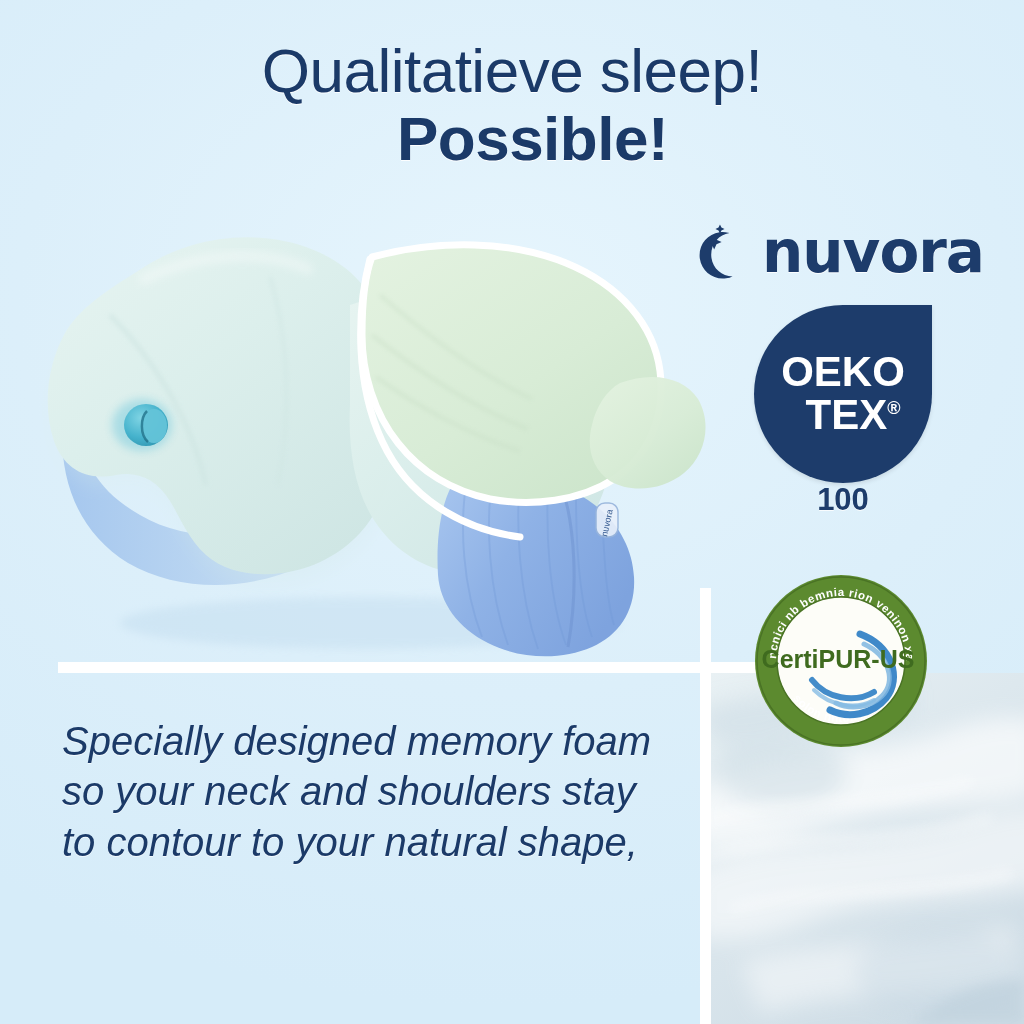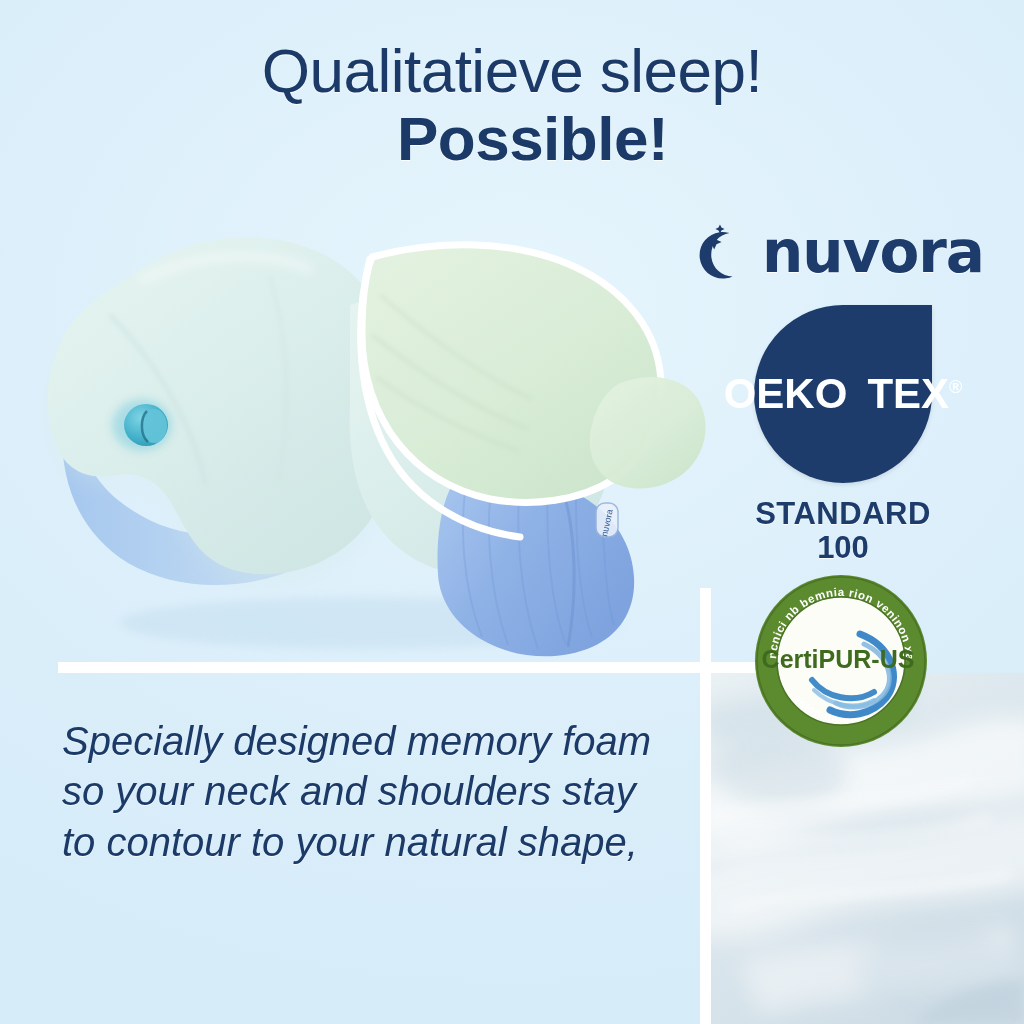--- a/index.html
+++ b/index.html
@@ -41,21 +41,21 @@
     font-family:"DejaVu Sans", sans-serif;line-height:1;
     text-shadow:0 1px 0 rgba(255,255,255,.85);
   }
 
   
   .oeko{position:absolute;left:748px;top:305px;width:190px;height:265px;text-align:center;}
   .oeko .drop{
     position:relative;width:178px;height:178px;margin:0 auto;
     background:#1d3c6b;
     border-radius:50% 0 50% 50%;
-    display:flex;align-items:center;justify-content:center;
+    display:flex;flex-direction:column;align-items:center;justify-content:center;
     box-shadow:0 2px 4px rgba(0,0,0,.10);
   }
   .oeko .drop .o1{color:#fff;font-size:42px;font-weight:700;line-height:1.0;letter-spacing:0px;font-family:"Liberation Sans",sans-serif;}
   .oeko .drop .o2{color:#fff;font-size:42px;font-weight:700;line-height:1.05;letter-spacing:0px;font-family:"Liberation Sans",sans-serif;margin-left:20px;}
   .oeko .drop .o2 sup{font-size:18px;vertical-align:super;}
   .oeko .std{margin-top:14px;color:#1d3c6b;font-weight:700;font-size:31px;line-height:1.1;letter-spacing:.5px;text-shadow:0 1px 0 rgba(255,255,255,.8);}
   .oeko .num{color:#1d3c6b;font-weight:700;font-size:31px;line-height:1.1;text-shadow:0 1px 0 rgba(255,255,255,.8);}
 
   
   .certi{position:absolute;left:752px;top:572px;width:178px;height:178px;z-index:6;}
@@ -224,21 +224,20 @@
       </svg>
     </span>
     <span class="word">nuvora</span>
   </div>
 
   <div class="oeko">
     <div class="drop">
       <span class="o1">OEKO</span>
       <span class="o2"><span>TEX</span><sup>®</sup></span>
     </div>
-    <div class="std">STANDARD</div>
     <div class="num">100</div>
   </div>
 
   <div class="div-h"></div>
   <div class="div-v"></div>
 
   <div class="foam">
     <svg viewBox="0 0 313 351" xmlns="http://www.w3.org/2000/svg" preserveAspectRatio="xMidYMid slice">
       <defs>
         <linearGradient id="fBg" x1="0" y1="0" x2="0.6" y2="1">

